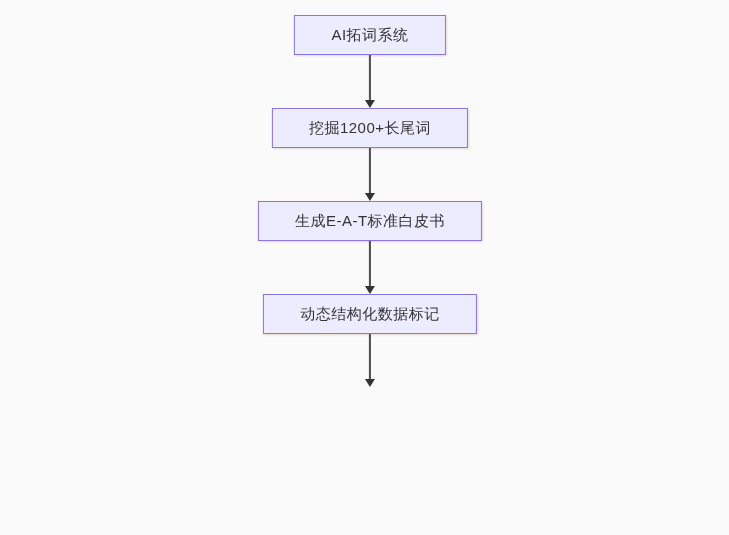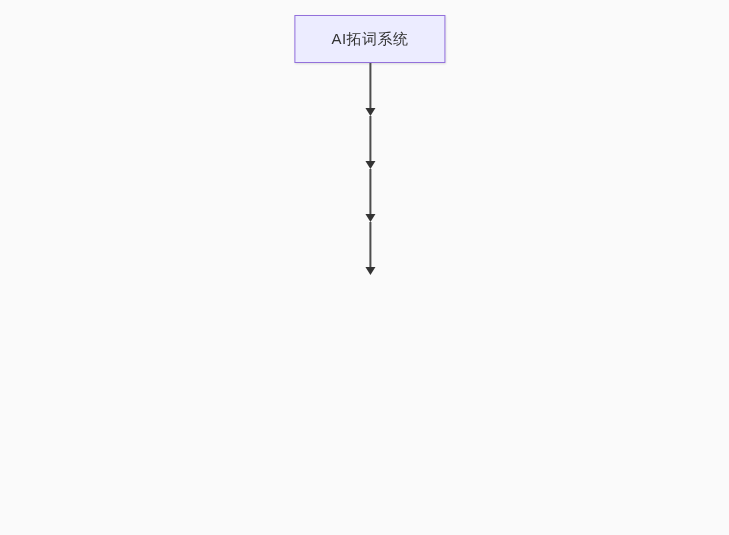--- a/index.html
+++ b/index.html
@@ -18,21 +18,21 @@
     position: absolute;
     top: 15px;
     left: 370px;
     transform: translateX(-50%);
     display: flex;
     flex-direction: column;
     align-items: center;
   }
   .node {
     box-sizing: border-box;
-    height: 48px;
+    height: 40px;
     padding: 0 36px;
     display: flex;
     align-items: center;
     justify-content: center;
     background: #ececff;
     border: 1.5px solid #9370db;
     box-shadow: 1px 1px 2px rgba(0,0,0,0.12);
     white-space: nowrap;
   }
   .node span {
@@ -67,32 +67,41 @@
 
   <div class="node">
     <span>AI拓词系统</span>
   </div>
 
   <div class="edge">
     <div class="edge-line"></div>
     <div class="edge-arrowhead"></div>
   </div>
 
+  <div class="node">
+    <span>挖掘1200+长尾词</span>
+  </div>
 
   <div class="edge">
     <div class="edge-line"></div>
     <div class="edge-arrowhead"></div>
   </div>
 
+  <div class="node">
+    <span>生成E-A-T标准白皮书</span>
+  </div>
 
   <div class="edge">
     <div class="edge-line"></div>
     <div class="edge-arrowhead"></div>
   </div>
 
+  <div class="node">
+    <span>动态结构化数据标记</span>
+  </div>
 
   <div class="edge">
     <div class="edge-line"></div>
     <div class="edge-arrowhead"></div>
   </div>
 
 
 </div>
 
 </body></html>

